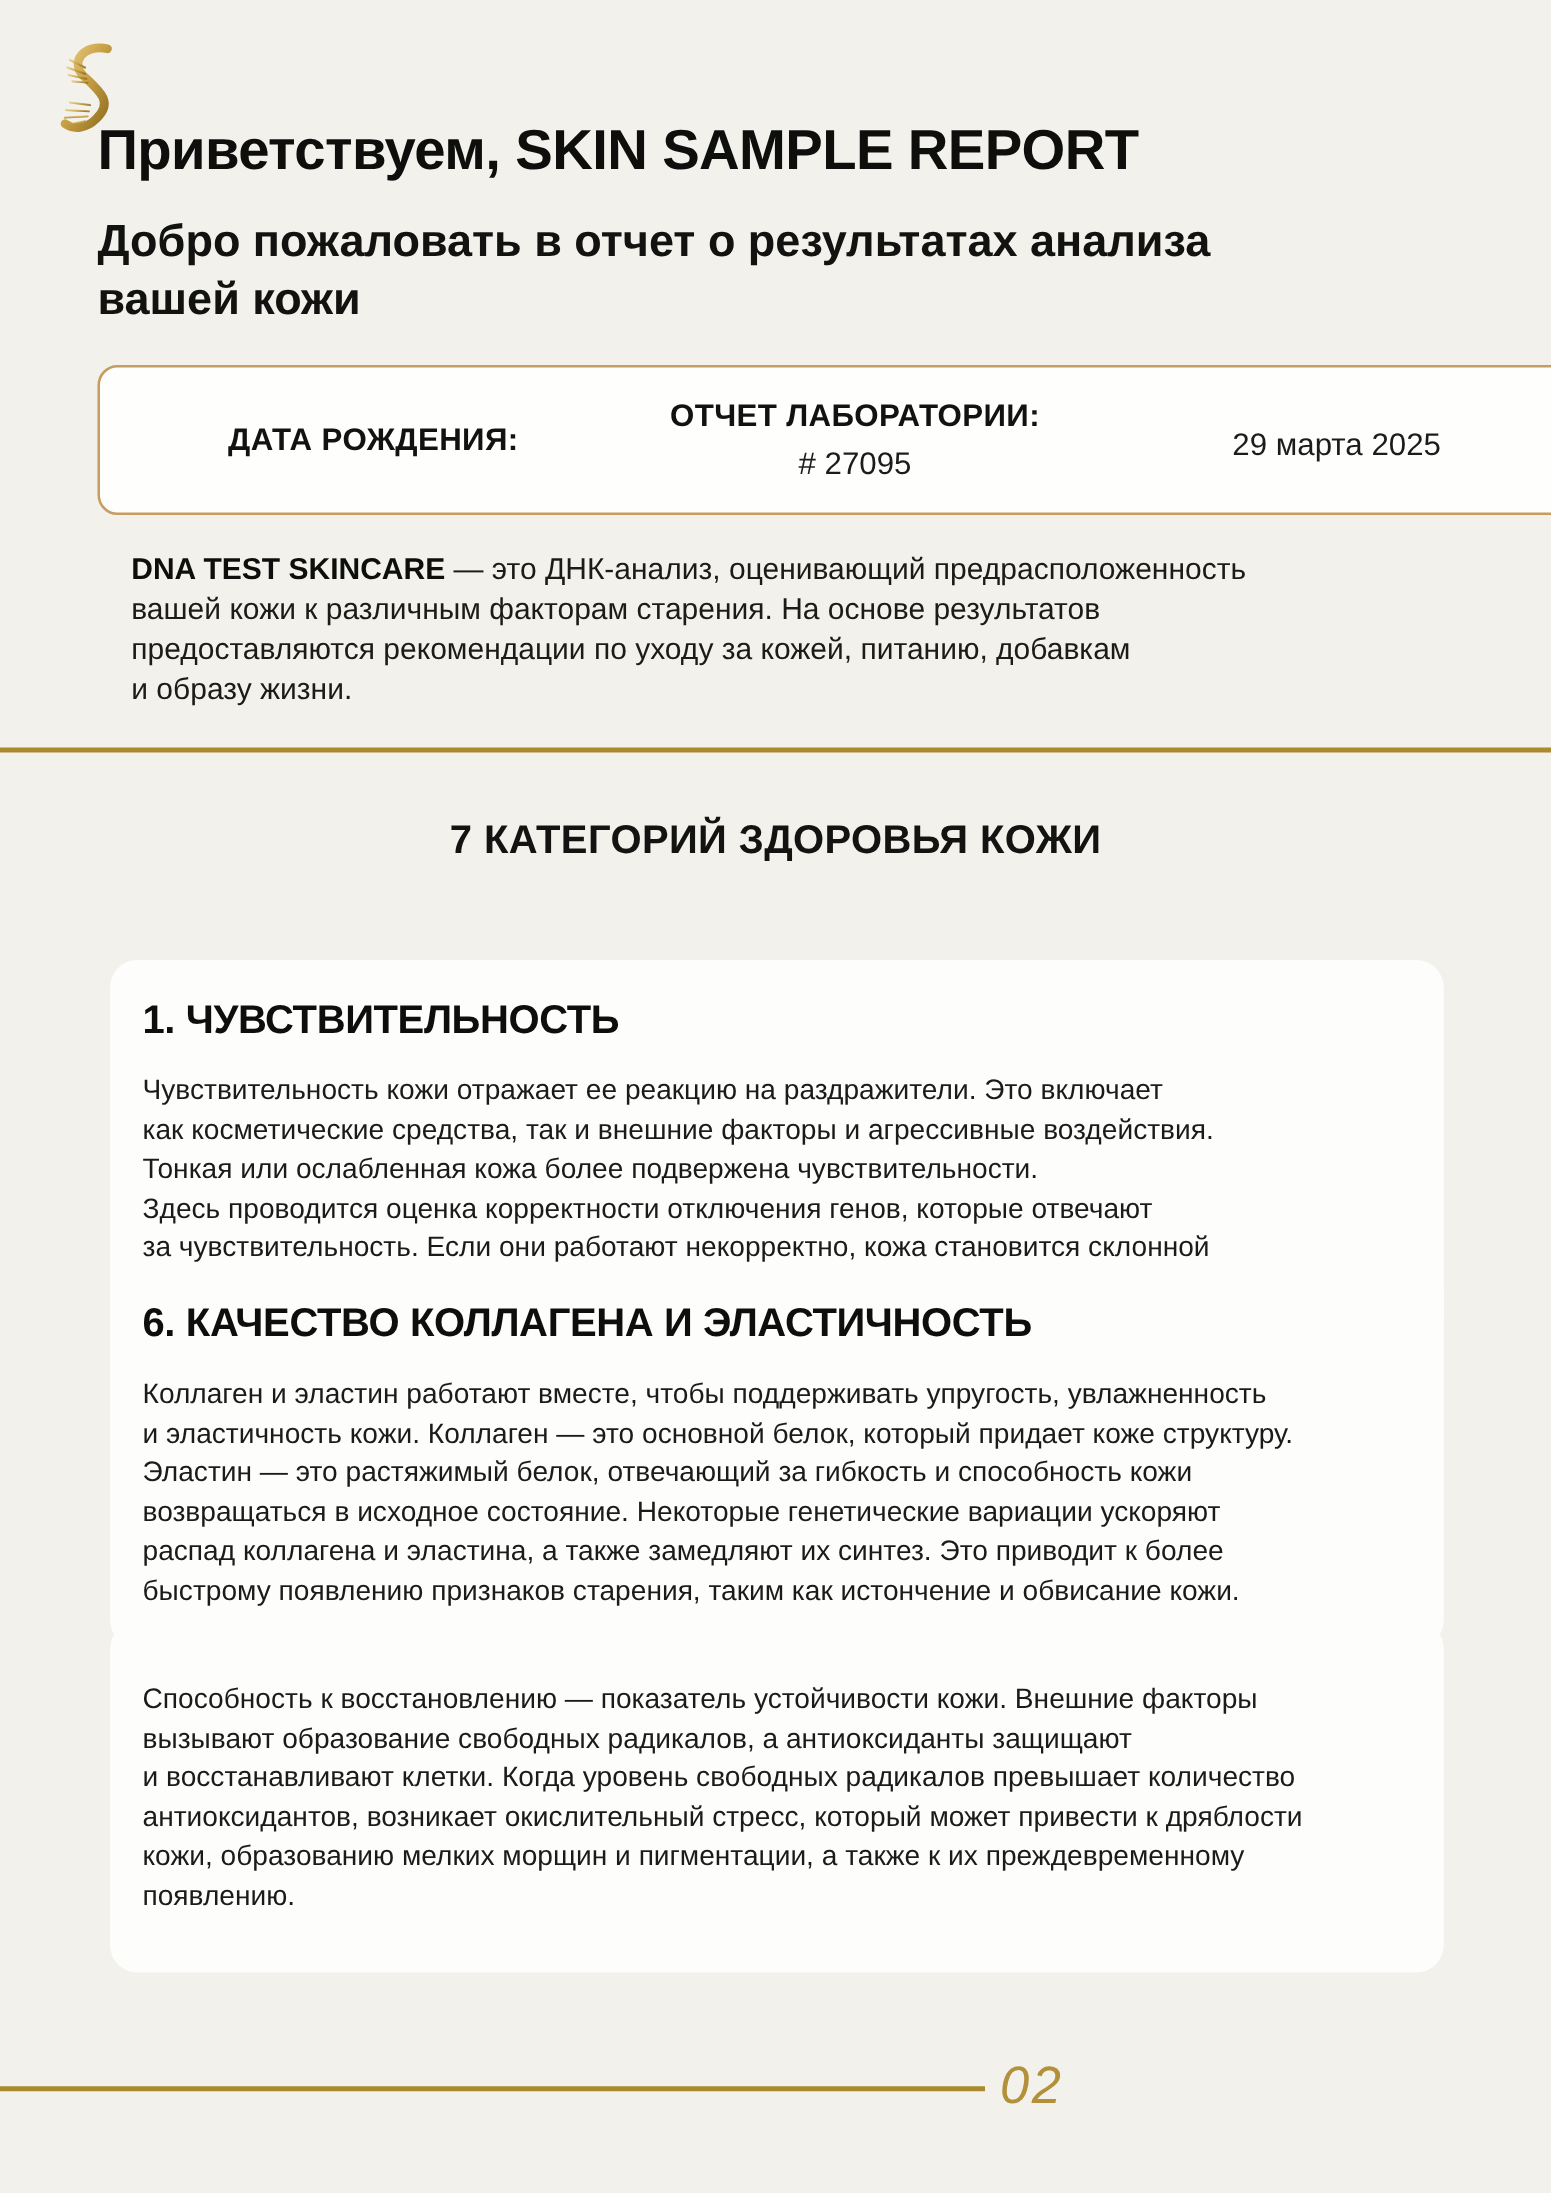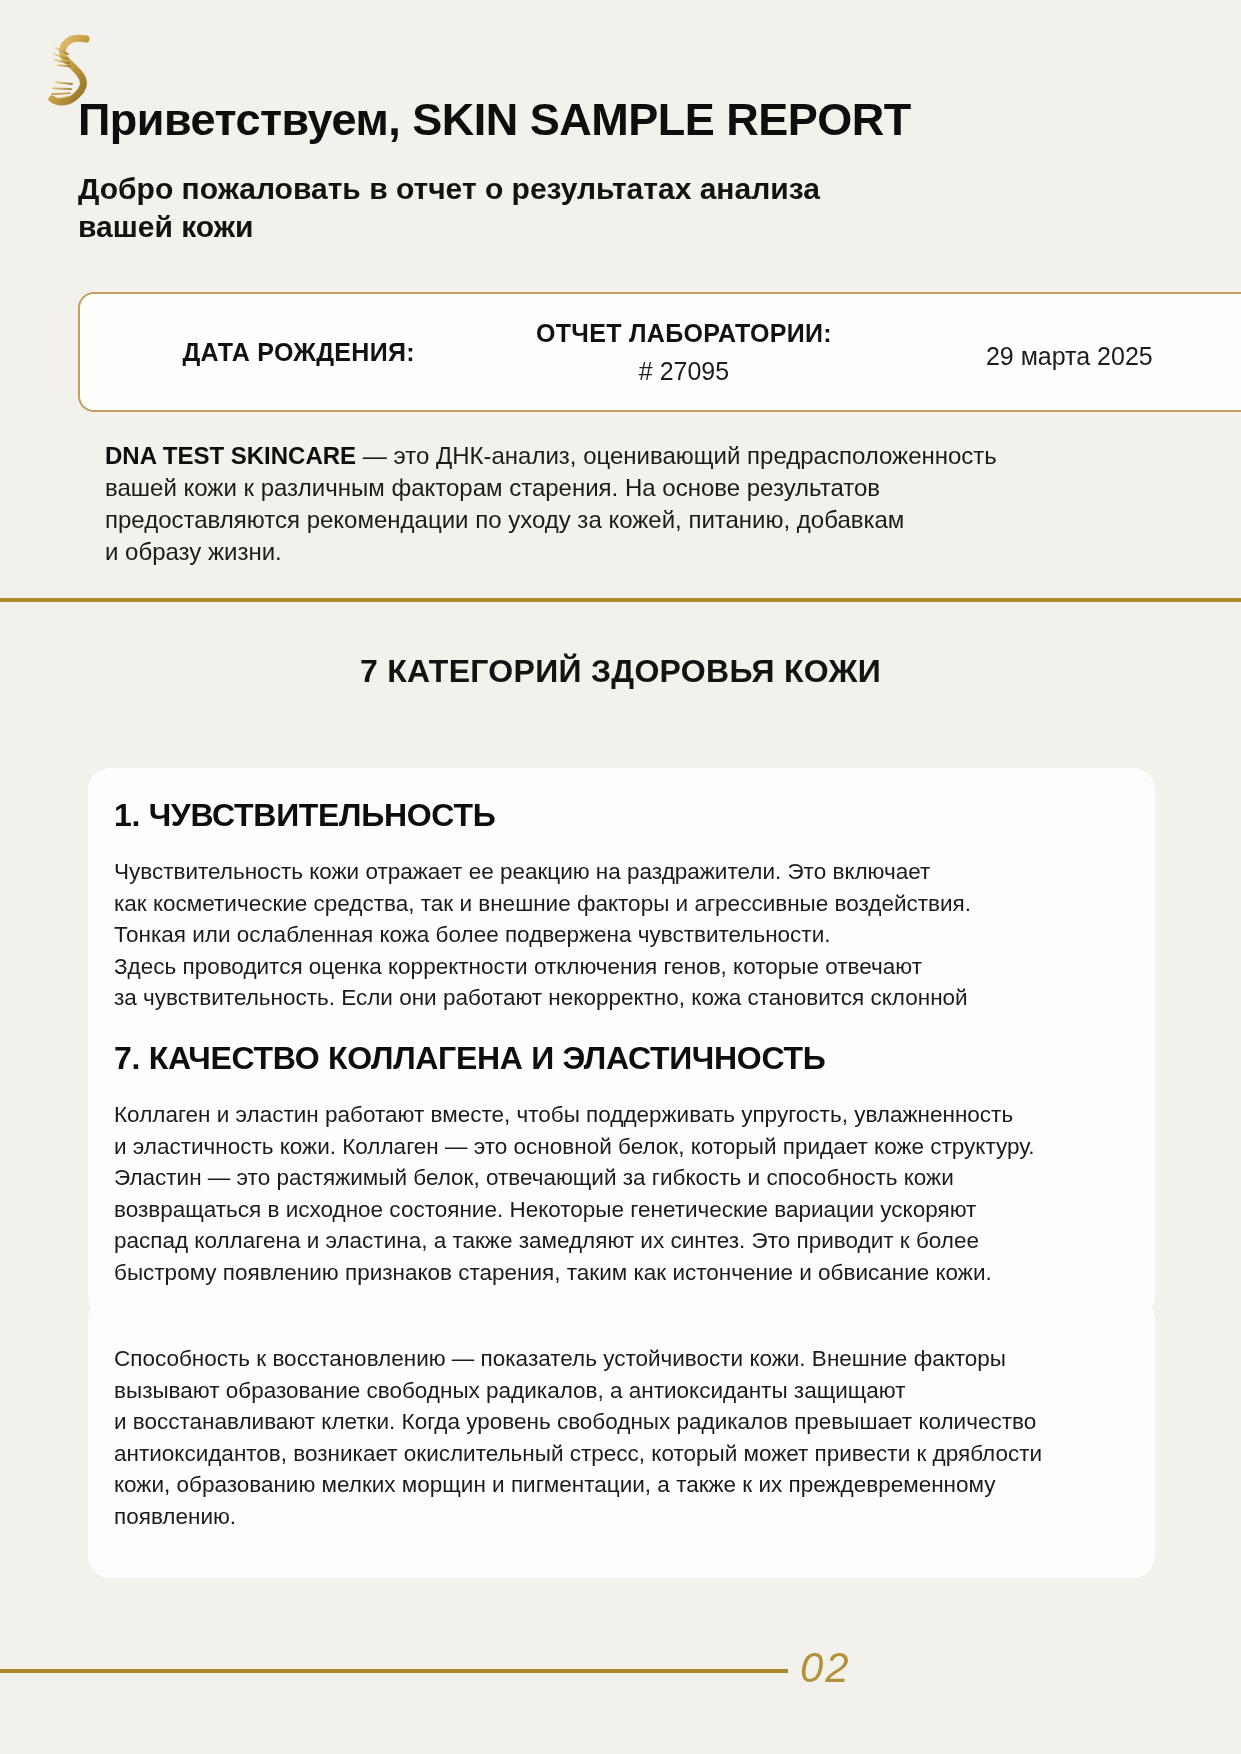--- a/index.html
+++ b/index.html
@@ -15,21 +15,21 @@
   .abs { position:absolute; }
 
   .logo { left:44px; top:32px; width:62px; height:82px; }
 
   .title {
     left:78px; top:94px;
     font-size:45px; font-weight:800; letter-spacing:-0.5px; color:#0e0e0c;
   }
   .subtitle {
     left:78px; top:170px;
-    font-size:30px; font-weight:700; line-height:1.28;
+    font-size:36px; font-weight:700; line-height:1.28;
     white-space:pre-line; color:#121210;
   }
 
   .info-box {
     left:78px; top:292px; width:1212px; height:120px;
     background:#fefefc;
     border:2px solid #c79c60; border-radius:16px;
     display:flex; align-items:center; justify-content:center;
     padding:0 26px;
   }
@@ -130,21 +130,21 @@
   <h3 class="card-heading">1. ЧУВСТВИТЕЛЬНОСТЬ</h3>
   <p class="card-body">Чувствительность кожи отражает ее реакцию на раздражители. Это включает
 как косметические средства, так и внешние факторы и агрессивные воздействия.
 Тонкая или ослабленная кожа более подвержена чувствительности.
 Здесь проводится оценка корректности отключения генов, которые отвечают
 за чувствительность. Если они работают некорректно, кожа становится склонной
 к воспалению, покраснению и жжению.</p>
 </section>
 
 <section class="abs card card2">
-  <h3 class="card-heading">7. КАЧЕСТВО КОЛЛАГЕНА И ЭЛАСТИЧНОСТЬ</h3>
+  <h3 class="card-heading">6. КАЧЕСТВО КОЛЛАГЕНА И ЭЛАСТИЧНОСТЬ</h3>
   <p class="card-body">Коллаген и эластин работают вместе, чтобы поддерживать упругость, увлажненность
 и эластичность кожи. Коллаген — это основной белок, который придает коже структуру.
 Эластин — это растяжимый белок, отвечающий за гибкость и способность кожи
 возвращаться в исходное состояние. Некоторые генетические вариации ускоряют
 распад коллагена и эластина, а также замедляют их синтез. Это приводит к более
 быстрому появлению признаков старения, таким как истончение и обвисание кожи.</p>
 </section>
 
 <section class="abs card card3">
   <p class="card-body">Способность к восстановлению — показатель устойчивости кожи. Внешние факторы

